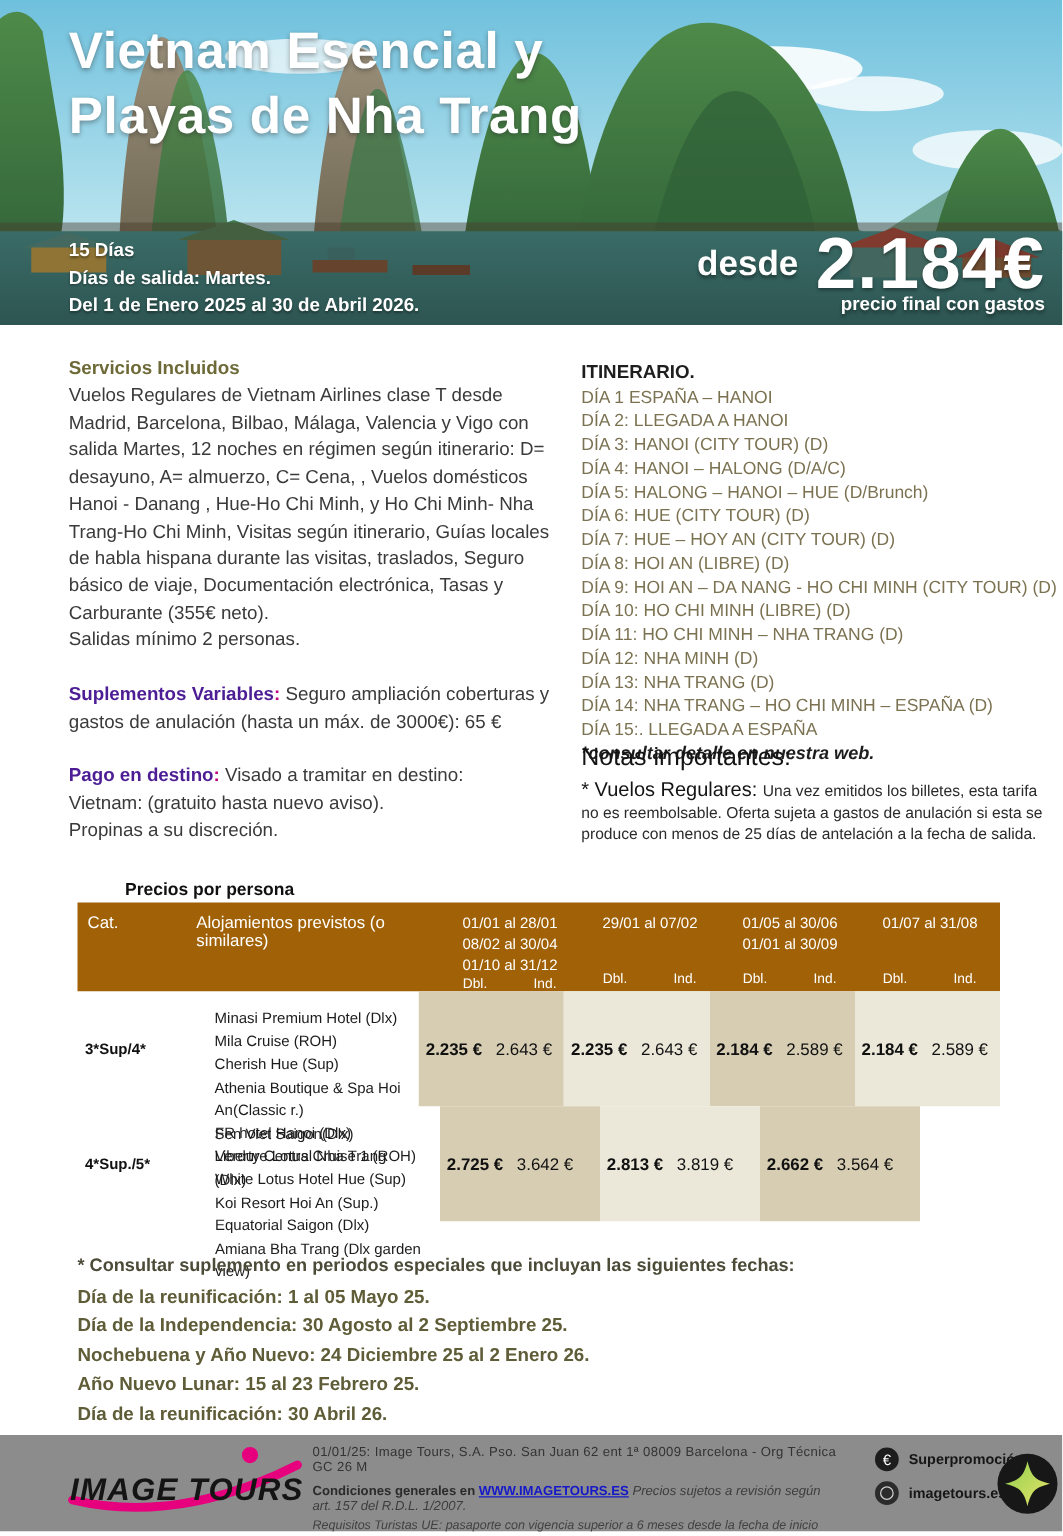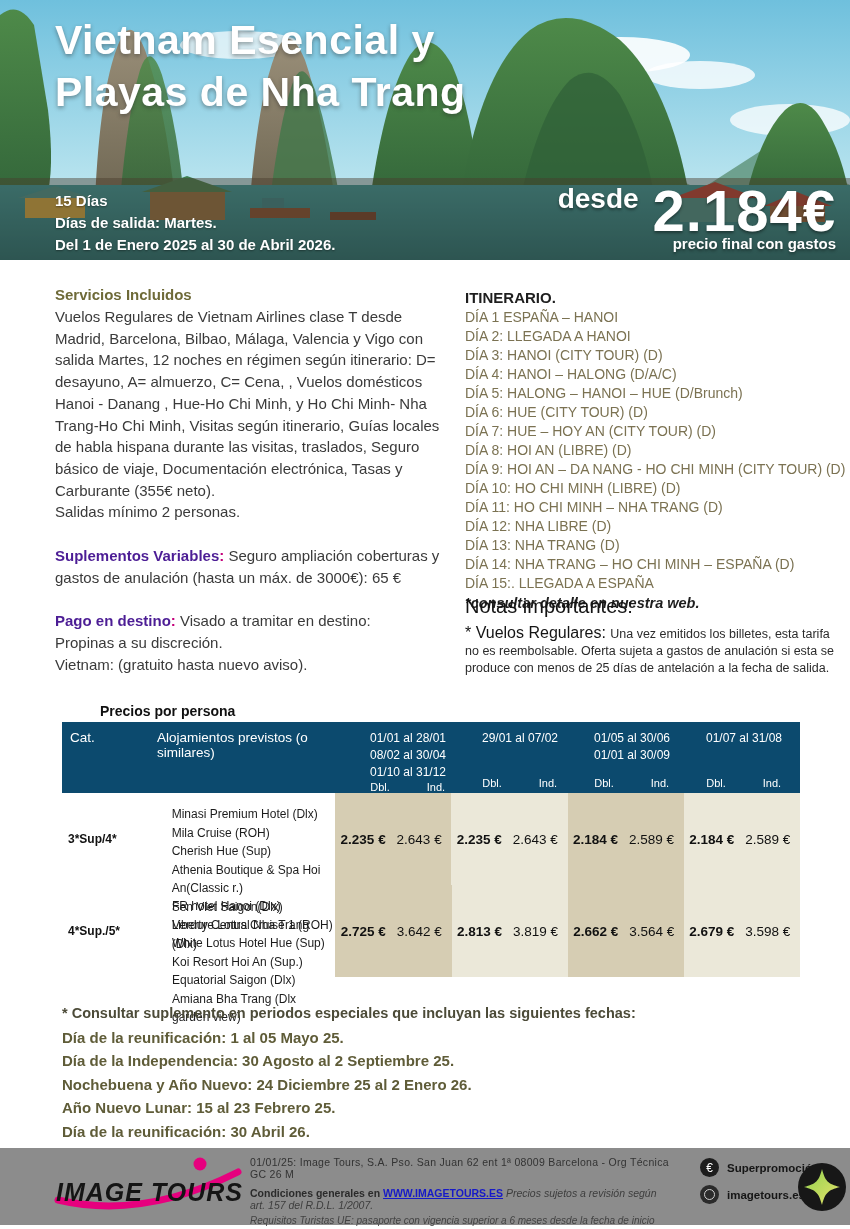--- a/index.html
+++ b/index.html
@@ -8,21 +8,21 @@
 
   
   .hero{position:absolute;left:0;top:0;width:850px;height:260px;overflow:hidden;}
   .hero svg{position:absolute;left:0;top:0;}
   .hero-title{position:absolute;left:55px;top:14px;font-size:41px;font-weight:700;color:#ffffff;
               line-height:52px;text-shadow:0 2px 4px rgba(40,40,40,.45);letter-spacing:.5px;}
   .hero-info{position:absolute;left:55px;top:190px;color:#fff;font-size:15px;font-weight:700;
              line-height:22px;text-shadow:0 1px 2px rgba(0,0,0,.4);}
   .hero-price{position:absolute;right:14px;top:183px;color:#fff;text-align:right;
               text-shadow:0 2px 3px rgba(0,0,0,.4);}
-  .hero-price .row{display:flex;align-items:flex-start;justify-content:flex-end;}
+  .hero-price .row{display:flex;align-items:center;justify-content:flex-end;}
   .hero-price .desde{font-size:28px;font-weight:700;margin-right:14px;}
   .hero-price .big{font-size:58px;font-weight:700;letter-spacing:1px;line-height:56px;}
   .hero-price .note{font-size:15px;font-weight:700;margin-top:-4px;}
 
   
   .svc{position:absolute;left:55px;top:286px;width:398px;}
   .svc-h{font-size:15px;font-weight:700;color:#6e6a38;margin:0 0 3px 0;}
   .svc-body{font-size:15px;color:#3a3a3a;line-height:21.7px;margin:0;}
   .svc-line{font-size:15px;color:#3a3a3a;line-height:21.7px;}
   .blockgap{height:22px;}
@@ -35,21 +35,21 @@
   .itin-day{font-size:14px;color:#7b7252;line-height:19px;}
   .itin-note{font-size:14.5px;color:#1e1e1e;font-style:italic;font-weight:600;line-height:20px;}
   .notas{position:absolute;left:465px;top:595px;width:382px;}
   .notas-h{font-size:20px;color:#141414;font-weight:500;margin:0 0 6px 0;}
   .notas-lead{font-size:16px;color:#141414;}
   .notas-body{font-size:12.5px;color:#2b2b2b;line-height:17px;}
 
   
   .ptitle{position:absolute;left:70px;top:703px;font-size:14px;font-weight:700;color:#101010;padding-left:30px;}
   .ptable{position:absolute;left:62px;top:722px;width:738px;}
-  .phead{display:flex;background:#0c4a6e;color:#fff;height:71px;}
+  .phead{display:flex;background:#a16207;color:#fff;height:71px;}
   .phead .c-cat{width:55px;padding:8px 0 0 8px;font-size:13.5px;box-sizing:border-box;}
   .phead .c-hot{width:235px;padding:8px 0 0 40px;font-size:13.5px;box-sizing:border-box;}
   .pgroup{width:112px;display:flex;flex-direction:column;box-sizing:border-box;}
   .pgroup .dates{flex:1;text-align:center;font-size:12px;line-height:17px;padding-top:8px;}
   .pgroup .sub{display:flex;font-size:11px;padding-bottom:4px;justify-content:center;}
   .pgroup .sub span{width:56px;text-align:center;}
   .pbody{display:flex;}
   .pbody .c-cat{width:55px;display:flex;align-items:center;padding-left:6px;box-sizing:border-box;
                 font-size:12px;font-weight:700;color:#111;}
   .pbody .c-hot{width:235px;padding:12px 0 0 55px;box-sizing:border-box;font-size:12px;
@@ -169,38 +169,38 @@
   </div>
 
   <div class="svc">
     <p class="svc-h">Servicios Incluidos</p>
     <p class="svc-body"><span>Vuelos Regulares de Vietnam Airlines clase T desde Madrid, Barcelona, Bilbao, Málaga, Valencia y Vigo con salida Martes, 12 noches en régimen  según itinerario: D= desayuno, A= almuerzo, C= Cena, , Vuelos domésticos Hanoi - Danang , Hue-Ho Chi Minh, y Ho Chi Minh- Nha Trang-Ho Chi Minh, Visitas según itinerario, Guías locales de habla hispana durante las visitas, traslados, Seguro básico de viaje, Documentación electrónica, Tasas y Carburante (355€ neto).</span></p>
     <div class="svc-line">Salidas mínimo 2 personas.</div>
     <div class="blockgap"></div>
     <p class="svc-body"><span class="inline-h">Suplementos Variables</span><span class="accent">:</span><span> Seguro ampliación coberturas y gastos de anulación (hasta un máx. de 3000€): 65 €</span></p>
     <div class="blockgap"></div>
     <p class="svc-body"><span class="inline-h">Pago en destino</span><span class="accent">:</span><span> Visado a tramitar en destino:</span></p>
+    <div class="svc-line">Vietnam: (gratuito hasta nuevo aviso).</div>
     <div class="svc-line">Propinas a su discreción.</div>
-    <div class="svc-line">Vietnam: (gratuito hasta nuevo aviso).</div>
   </div>
 
   <div class="itin">
     <p class="itin-h">ITINERARIO.</p>
     <div class="itin-day">DÍA 1  ESPAÑA – HANOI</div>
     <div class="itin-day">DÍA 2: LLEGADA A HANOI</div>
     <div class="itin-day">DÍA 3: HANOI (CITY TOUR) (D)</div>
     <div class="itin-day">DÍA 4: HANOI – HALONG (D/A/C)</div>
     <div class="itin-day">DÍA 5: HALONG – HANOI – HUE (D/Brunch)</div>
     <div class="itin-day">DÍA 6: HUE (CITY TOUR) (D)</div>
     <div class="itin-day">DÍA 7: HUE – HOY AN (CITY TOUR) (D)</div>
     <div class="itin-day">DÍA 8: HOI AN (LIBRE) (D)</div>
     <div class="itin-day">DÍA 9: HOI AN – DA NANG - HO CHI MINH (CITY TOUR) (D)</div>
     <div class="itin-day">DÍA 10: HO CHI MINH (LIBRE) (D)</div>
     <div class="itin-day">DÍA 11: HO CHI MINH – NHA TRANG (D)</div>
-    <div class="itin-day">DÍA 12:  NHA LIBRE (D)</div>
+    <div class="itin-day">DÍA 12:  NHA MINH (D)</div>
     <div class="itin-day">DÍA 13: NHA TRANG (D)</div>
     <div class="itin-day">DÍA 14:  NHA TRANG – HO CHI MINH – ESPAÑA (D)</div>
     <div class="itin-day">DÍA 15:.  LLEGADA A ESPAÑA</div>
     <div class="itin-note">*consultar detalle en nuestra web.</div>
   </div>
 
   <div class="notas">
     <p class="notas-h">Notas importantes:</p>
     <div class="notas-body"><span class="notas-lead">* Vuelos Regulares: </span><span>Una vez emitidos los billetes, esta tarifa no es reembolsable. Oferta sujeta a gastos de anulación si esta se produce con menos de 25 días de antelación a la fecha de  salida.</span></div>
   </div>
@@ -294,24 +294,20 @@
           <span class="dbl">2.725 €</span>
           <span>3.642 €</span>
         </div>
       <div class="pricegroup bg-b">
           <span class="dbl">2.813 €</span>
           <span>3.819 €</span>
         </div>
       <div class="pricegroup bg-a">
           <span class="dbl">2.662 €</span>
           <span>3.564 €</span>
-        </div>
-      <div class="pricegroup bg-b">
-          <span class="dbl">2.679 €</span>
-          <span>3.598 €</span>
         </div>
     </div>
   </div>
 
   <div class="special">
     <div class="t">* Consultar suplemento en periodos especiales que incluyan las siguientes fechas:</div>
     <div class="i">Día de la reunificación: 1 al 05  Mayo 25.</div>
     <div class="i">Día de la Independencia: 30 Agosto al 2 Septiembre 25.</div>
     <div class="i">Nochebuena y Año Nuevo: 24 Diciembre 25 al 2 Enero 26.</div>
     <div class="i">Año Nuevo Lunar: 15 al 23 Febrero 25.</div>

